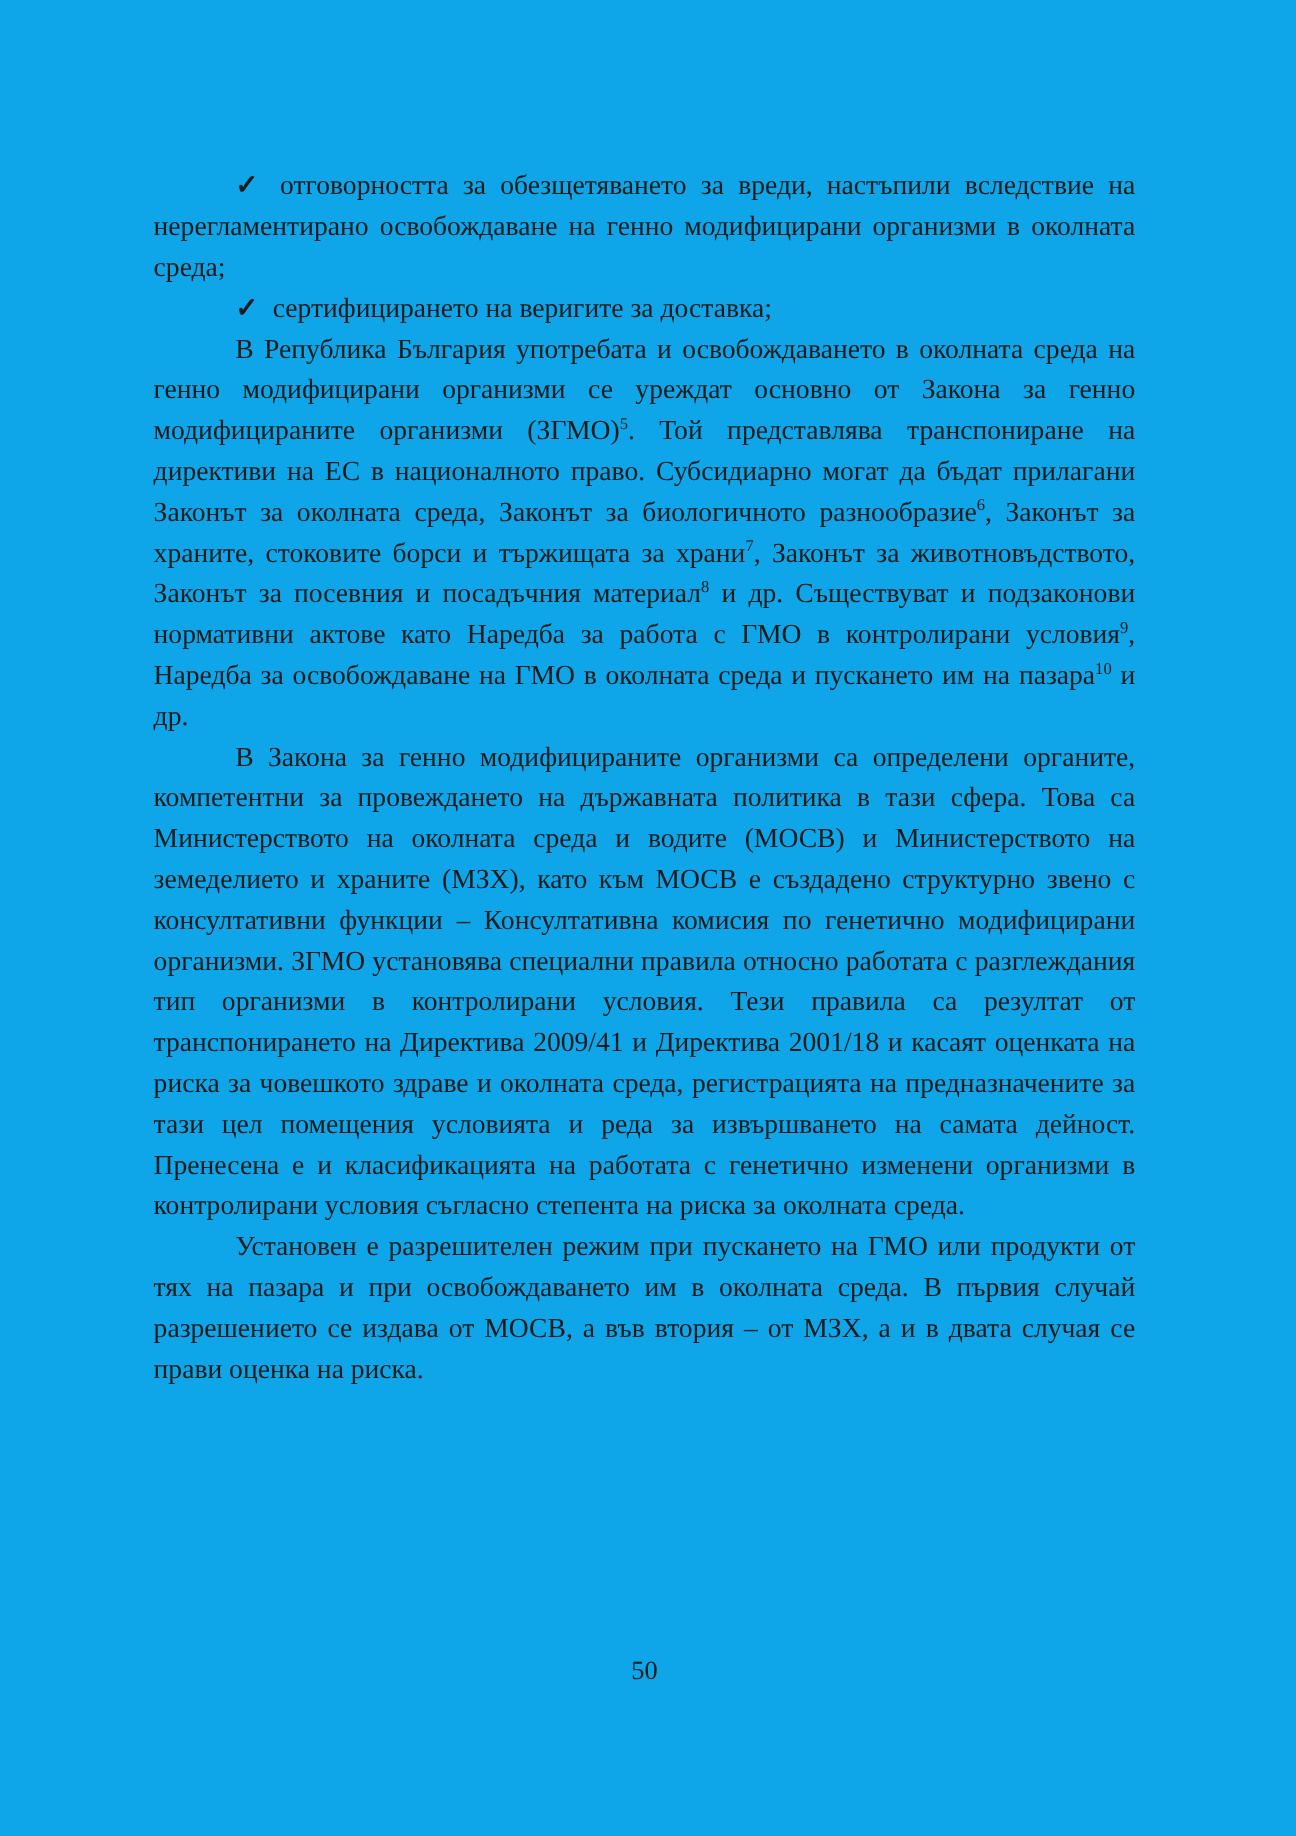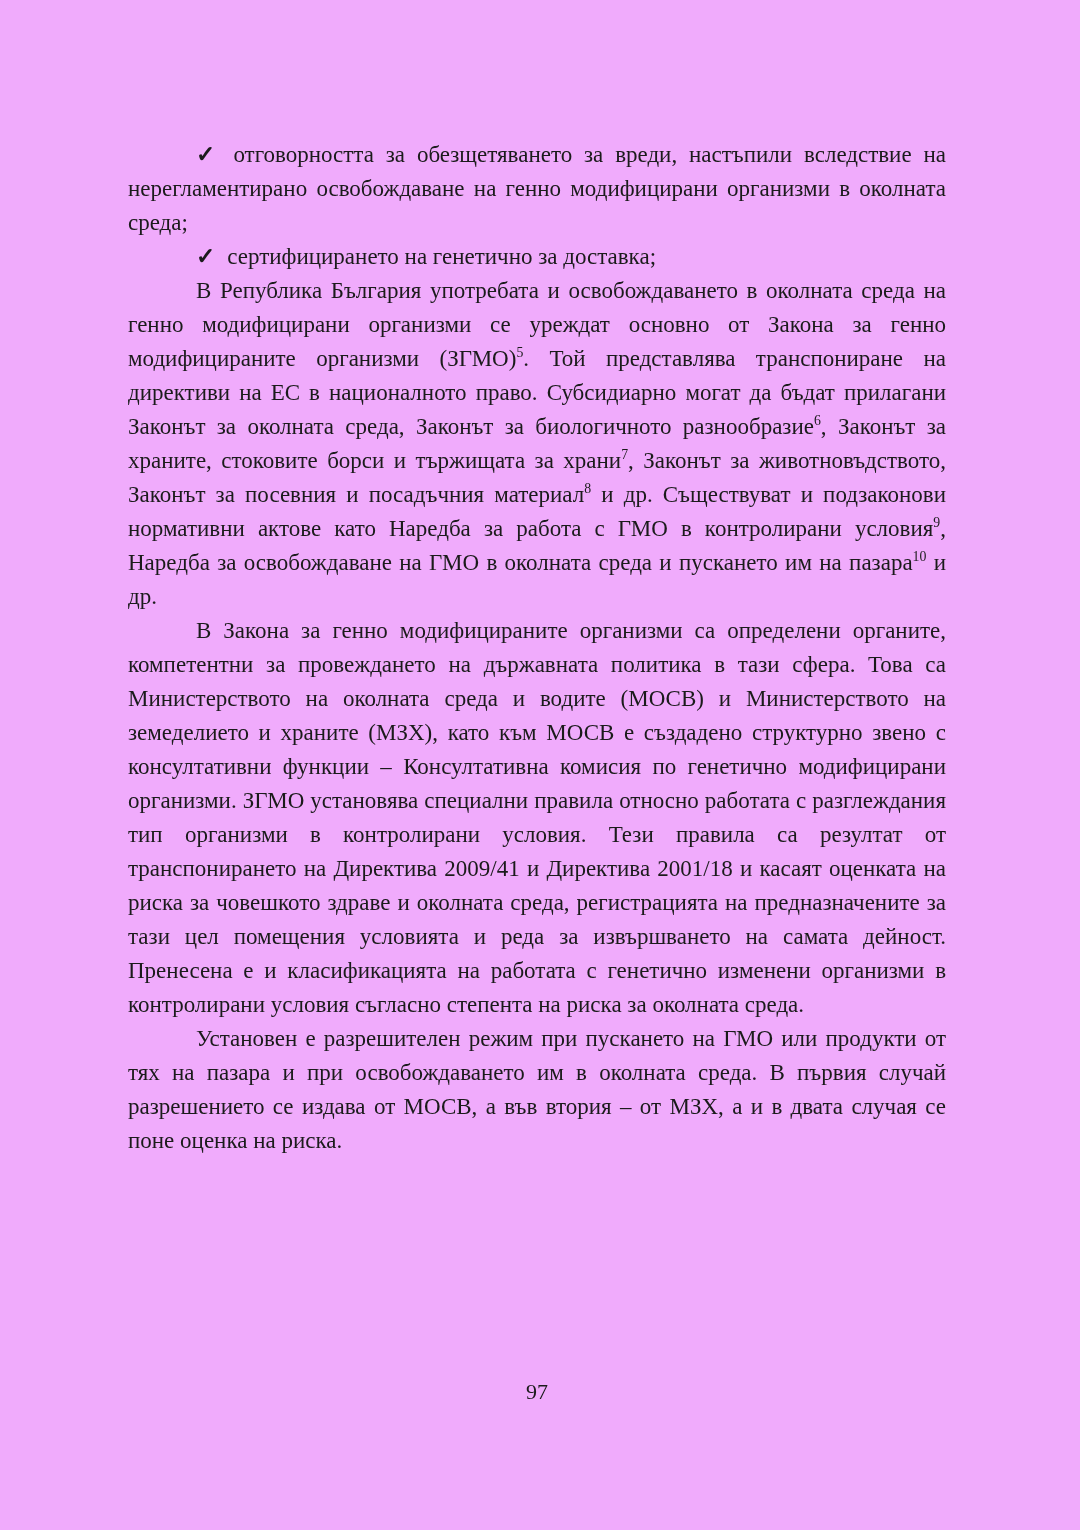--- a/index.html
+++ b/index.html
@@ -7,21 +7,21 @@
   body {
     width: 1080px;
     height: 1530px;
     position: relative;
     font-family: "Liberation Serif", "DejaVu Serif", serif;
     color: #1b1b1b;
   }
   .sheet {
     position: absolute;
     inset: 0;
-    background: #f0abfc;
+    background: #0ea5e9;
     overflow: hidden;
   }
   .content {
     position: absolute;
     left: 128px;
     top: 138px;
     width: 818px;
     font-size: 23px;
     line-height: 34px;
     text-align: justify;
@@ -50,19 +50,19 @@
     font-size: 22px;
     line-height: 28px;
   }
 </style>
 </head>
 <body>
 
 <div class="sheet">
   <main class="content">
       <p class="check-item"><span class="check">✓</span><span>отговорността за обезщетяването за вреди, настъпили вследствие на нерегламентирано освобождаване на генно модифицирани организми в околната среда;</span></p>
-      <p class="check-item"><span class="check">✓</span><span>сертифицирането на генетично за доставка;</span></p>
+      <p class="check-item"><span class="check">✓</span><span>сертифицирането на веригите за доставка;</span></p>
       <p class="paragraph"><span>В Република България употребата и освобождаването в околната среда на генно модифицирани организми се уреждат основно от Закона за генно модифицираните организми (ЗГМО)</span><sup>5</sup><span>. Той представлява транспониране на директиви на ЕС в националното право. Субсидиарно могат да бъдат прилагани Законът за околната среда, Законът за биологичното разнообразие</span><sup>6</sup><span>, Законът за храните, стоковите борси и тържищата за храни</span><sup>7</sup><span>, Законът за животновъдството, Законът за посевния и посадъчния материал</span><sup>8</sup><span> и др. Съществуват и подзаконови нормативни актове като Наредба за работа с ГМО в контролирани условия</span><sup>9</sup><span>, Наредба за освобождаване на ГМО в околната среда и пускането им на пазара</span><sup>10</sup><span> и др.</span></p>
       <p class="paragraph"><span>В Закона за генно модифицираните организми са определени органите, компетентни за провеждането на държавната политика в тази сфера. Това са Министерството на околната среда и водите (МОСВ) и Министерството на земеделието и храните (МЗХ), като към МОСВ е създадено структурно звено с консултативни функции – Консултативна комисия по генетично модифицирани организми. ЗГМО установява специални правила относно работата с разглеждания тип организми в контролирани условия. Тези правила са резултат от транспонирането на Директива 2009/41 и Директива 2001/18 и касаят оценката на риска за човешкото здраве и околната среда, регистрацията на предназначените за тази цел помещения условията и реда за извършването на самата дейност. Пренесена е и класификацията на работата с генетично изменени организми в контролирани условия съгласно степента на риска за околната среда.</span></p>
-      <p class="paragraph"><span>Установен е разрешителен режим при пускането на ГМО или продукти от тях на пазара и при освобождаването им в околната среда. В първия случай разрешението се издава от МОСВ, а във втория – от МЗХ, а и в двата случая се поне оценка на риска.</span></p>
+      <p class="paragraph"><span>Установен е разрешителен режим при пускането на ГМО или продукти от тях на пазара и при освобождаването им в околната среда. В първия случай разрешението се издава от МОСВ, а във втория – от МЗХ, а и в двата случая се прави оценка на риска.</span></p>
     </main>
-  <footer class="page-number">97</footer>
+  <footer class="page-number">50</footer>
 </div>
 
 </body></html>

